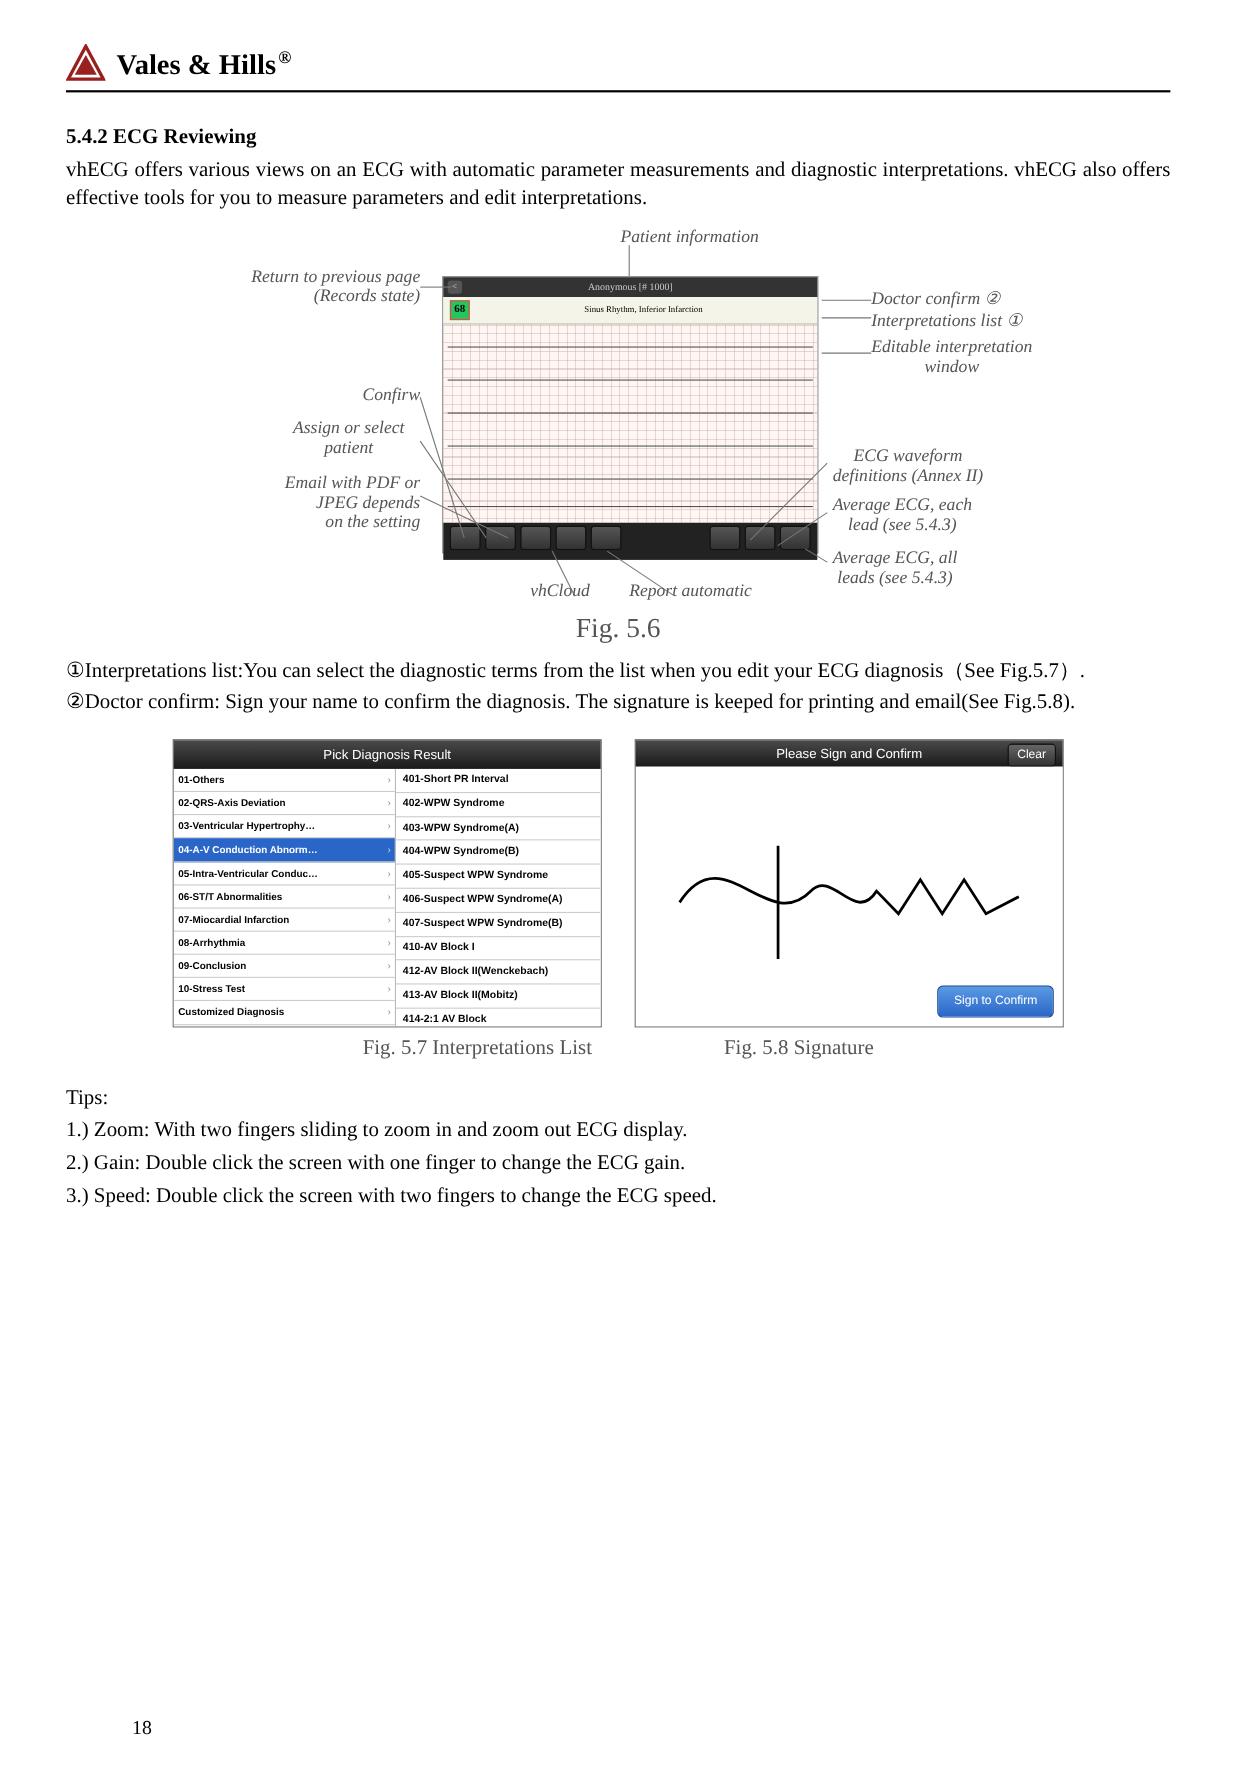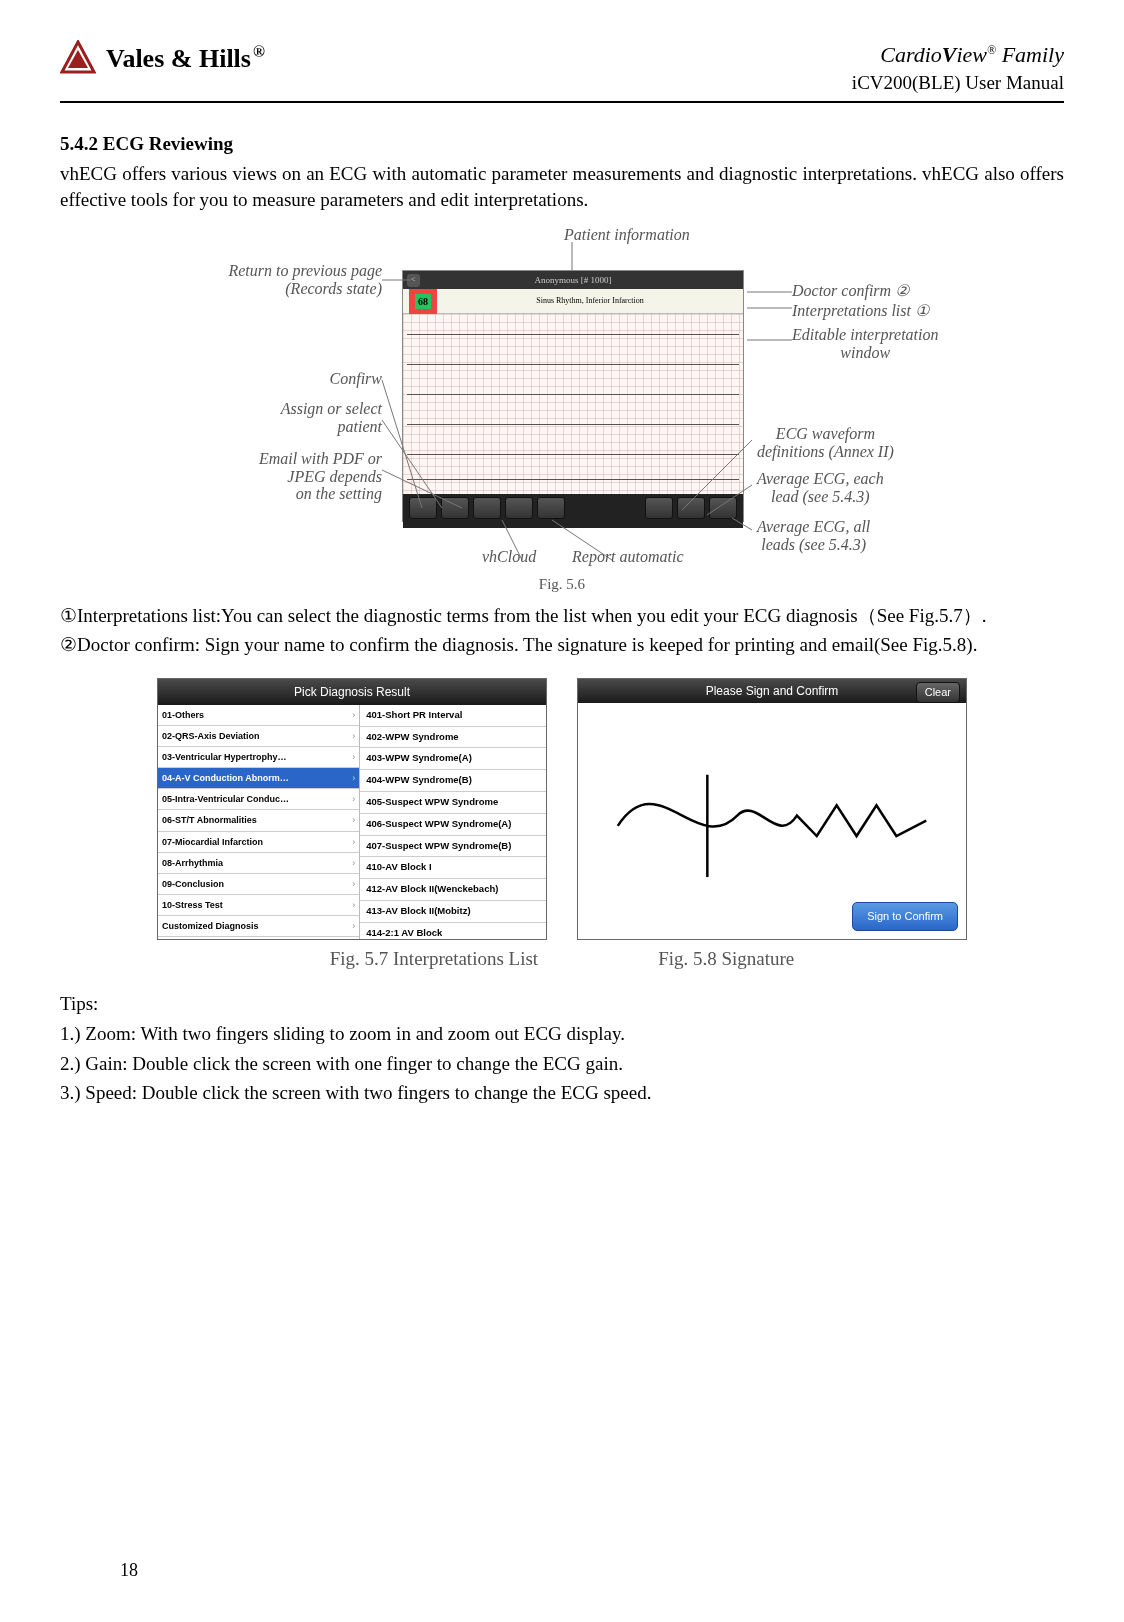--- a/index.html
+++ b/index.html
@@ -73,21 +73,21 @@
     margin: 18px auto 8px auto;
     text-align: center;
   }
   .fig56 {
     width: 820px;
     margin: 0 auto;
     position: relative;
   }
   .fig-caption {
     color: #555;
-    font-size: 15px;
+    font-size: 25px;
     margin-top: 4px;
     text-align: center;
   }
   .annot {
     color: #555;
     font-style: italic;
     font-size: 16px;
     position: absolute;
     line-height: 1.1;
   }
@@ -129,21 +129,21 @@
     background: #f4f4e8;
     border-bottom: 1px solid #bbb;
     font-size: 8px;
     padding: 2px 6px;
     display: flex;
     justify-content: space-between;
     align-items: center;
   }
   .screenshot56 .hr-badge {
     background: #22c55e;
-    border: 6px solid #ef4444;
+    border: 1px solid #ef4444;
     padding: 1px 3px;
     font-weight: bold;
     font-size: 10px;
   }
   .screenshot56 .ecg-area {
     flex: 1;
     background: #fdf6f2;
     position: relative;
     height: 180px;
     background-image:
@@ -302,26 +302,20 @@
   <div class="brand">
     <div class="logo">
       <svg viewBox="0 0 36 36" width="36" height="36">
         <polygon points="18,2 34,32 2,32" fill="none" stroke="#9a1f1f" stroke-width="3"></polygon>
         <polygon points="18,10 28,28 8,28" fill="#9a1f1f"></polygon>
       </svg>
     </div>
     <span>
       <span>Vales &amp; Hills</span><span class="reg">®</span>
     </span>
-  </div>
-  <div class="header-right">
-    <div class="prod-family">
-      <span>Cardio</span><span class="v">V</span><span>iew</span><span class="reg">®</span><span> Family</span>
-    </div>
-    <div class="subtitle">iCV200(BLE) User Manual</div>
   </div>
 </div>
 <hr class="top">
 
 <p><span class="section-title">5.4.2 ECG Reviewing</span></p>
 <p>vhECG offers various views on an ECG with automatic parameter measurements and diagnostic interpretations. vhECG also offers effective tools for you to measure parameters and edit interpretations.</p>
 
 <div class="figwrap">
   <div class="fig56" style="height:340px;">
 
@@ -375,21 +369,21 @@
     </svg>
 
     <div class="annot" style="left:400px;top:-4px;margin-left:12px;">Patient information</div>
     <div class="annot" style="left:60px;top:32px;text-align:right;width:170px;white-space:pre-line;">Return to previous page
 (Records state)</div>
     <div class="annot" style="left:640px;top:52px;">Doctor confirm ②</div>
     <div class="annot" style="left:640px;top:72px;">Interpretations list ①</div>
     <div class="annot" style="left:640px;top:96px;white-space:pre-line;">Editable interpretation
 window</div>
     <div class="annot" style="left:160px;top:140px;text-align:right;width:70px;">Confirw</div>
-    <div class="annot" style="left:100px;top:170px;text-align:right;width:130px;white-space:pre-line;">Assign or select
+    <div class="annot" style="left:100px;top:170px;width:130px;white-space:pre-line;">Assign or select
 patient</div>
     <div class="annot" style="left:80px;top:220px;text-align:right;width:150px;white-space:pre-line;">Email with PDF or
 JPEG depends
 on the setting</div>
     <div class="annot" style="left:605px;top:195px;white-space:pre-line;">ECG waveform
 definitions (Annex II)</div>
     <div class="annot" style="left:605px;top:240px;white-space:pre-line;">Average ECG, each
 lead (see 5.4.3)</div>
     <div class="annot" style="left:605px;top:288px;white-space:pre-line;">Average ECG, all
 leads (see 5.4.3)</div>

